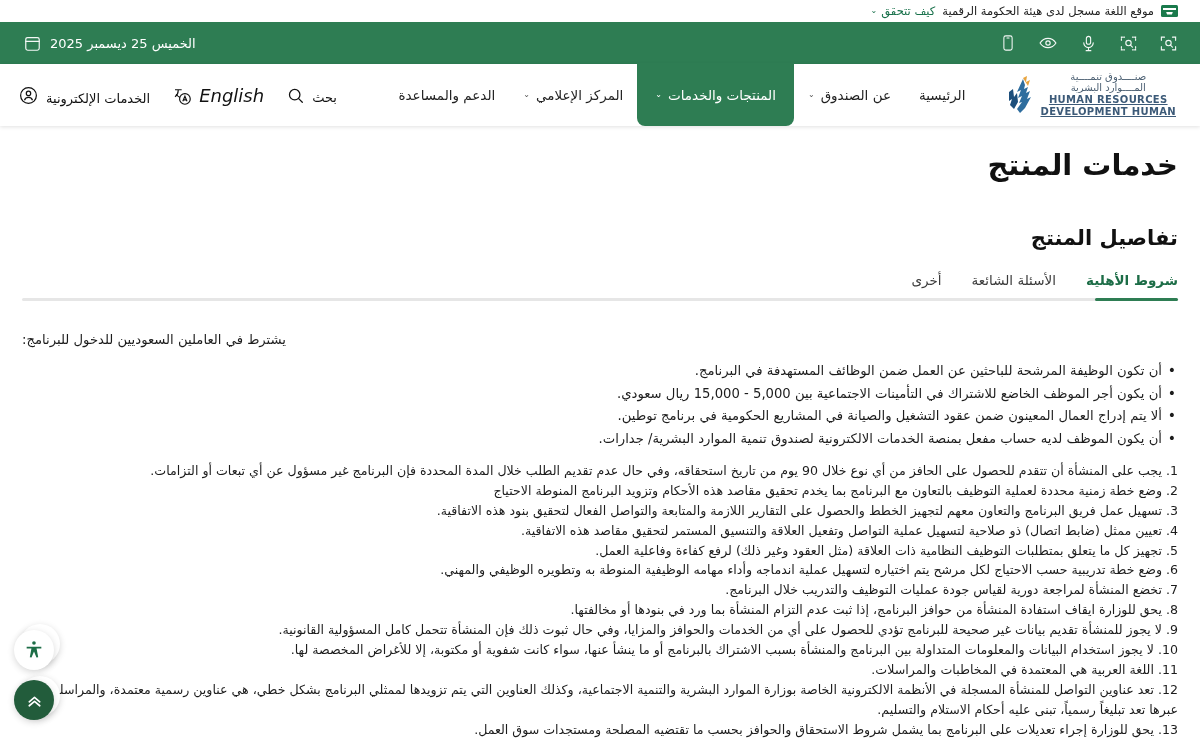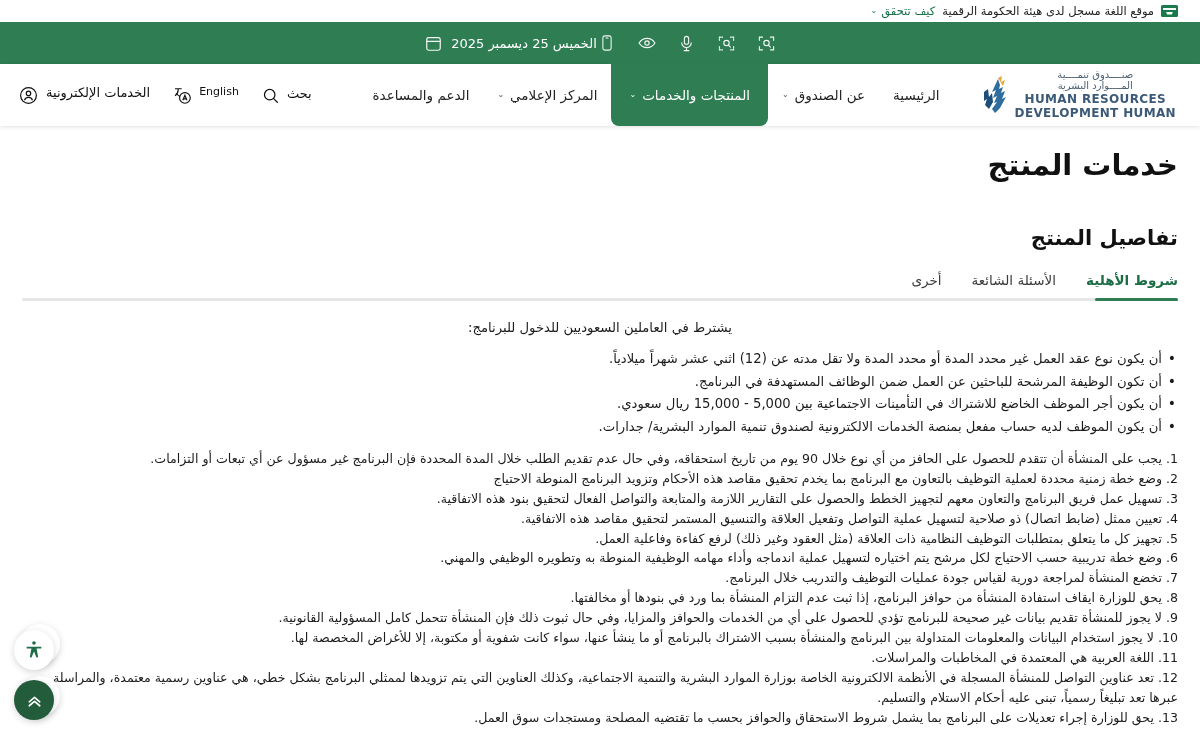--- a/index.html
+++ b/index.html
@@ -63,21 +63,21 @@
     cursor: pointer;
   }
   .gov-verify .chev { font-size: 8px; line-height: 1; }
 
   
   .util-bar {
     height: 42px;
     background: #2e7d53;
     display: flex;
     align-items: center;
-    justify-content: center;
+    justify-content: space-between;
     padding: 0 22px;
     color: #fff;
   }
   .util-right {
     display: flex;
     align-items: center;
     gap: 8px;
     font-size: 13px;
     color: #fff;
   }
@@ -116,26 +116,27 @@
     text-align: center;
     line-height: 1.08;
   }
   .brand-ar1, .brand-ar2 {
     font-size: 10px;
     color: #4b5f72;
     letter-spacing: .5px;
     white-space: nowrap;
   }
   .brand-en1, .brand-en2 {
-    font-size: 12px;
+    font-size: 10px;
     color: #3c5a78;
     letter-spacing: .35px;
     font-weight: bold;
     white-space: nowrap;
     margin-top: 1px;
+    text-decoration: underline;
   }
   .brand-mark { width: 30px; height: 40px; flex: none; }
 
   .nav-items {
     display: flex;
     align-items: stretch;
     gap: 0;
     margin-right: 24px;
   }
   .nav-item {
@@ -159,28 +160,28 @@
   .nav-item.active .chev { color: #ffffff; }
 
   .nav-tools {
     display: flex;
     align-items: center;
     gap: 22px;
     font-size: 13px;
   }
   .tool {
     display: flex;
-    align-items: flex-start;
+    align-items: flex-end;
     gap: 7px;
     cursor: pointer;
     color: #111;
     white-space: nowrap;
   }
   .tool svg { display: block; flex: none; }
-  .tool-label-en { font-size: 11px; }
+  .tool-label-en { font-size: 18px; font-style: italic; }
 
   
   .content {
     padding: 0 22px 0 22px;
   }
   .page-title {
     font-size: 29px;
     font-weight: bold;
     color: #111;
     text-align: right;
@@ -229,24 +230,24 @@
     position: absolute;
     right: 0;
     top: 0;
     height: 3px;
     width: 83px;
     background: #2e7d53;
     border-radius: 2px;
   }
 
   .intro {
-    text-align: center;
+    text-align: left;
     font-size: 13.2px;
     color: #1c1c1c;
-    margin-top: 17px;
+    margin-top: 29px;
     line-height: 1.55;
   }
 
   ul.bullets {
     list-style: none;
     margin-top: 10px;
     text-align: right;
   }
   ul.bullets li {
     font-size: 13.2px;
@@ -445,23 +446,23 @@
       </div>
     </div>
     <div class="tab-rule">
       <div class="active-seg"></div>
     </div>
   </div>
 
   <div class="intro">يشترط في العاملين السعوديين للدخول للبرنامج:</div>
 
   <ul class="bullets">
-    <li>أن يكون نوع عقد العمل غير محدد المدة أو محدد المدة ولا تقل مدته عن (12) اثني عشر شهراً ميلادياً.</li>
     <li>أن تكون الوظيفة المرشحة للباحثين عن العمل ضمن الوظائف المستهدفة في البرنامج.</li>
     <li>أن يكون أجر الموظف الخاضع للاشتراك في التأمينات الاجتماعية بين 5,000 - 15,000 ريال سعودي.</li>
+    <li>ألا يتم إدراج العمال المعينون ضمن عقود التشغيل والصيانة في المشاريع الحكومية في برنامج توطين.</li>
     <li>أن يكون الموظف لديه حساب مفعل بمنصة الخدمات الالكترونية لصندوق تنمية الموارد البشرية/ جدارات.</li>
   </ul>
 
   <ol class="numbered">
     <li>يجب على المنشأة أن تتقدم للحصول على الحافز من أي نوع خلال 90 يوم من تاريخ استحقاقه، وفي حال عدم تقديم الطلب خلال المدة المحددة فإن البرنامج غير مسؤول عن أي تبعات أو التزامات.</li>
     <li>وضع خطة زمنية محددة لعملية التوظيف بالتعاون مع البرنامج بما يخدم تحقيق مقاصد هذه الأحكام وتزويد البرنامج المنوطة الاحتياج</li>
     <li>تسهيل عمل فريق البرنامج والتعاون معهم لتجهيز الخطط والحصول على التقارير اللازمة والمتابعة والتواصل الفعال لتحقيق بنود هذه الاتفاقية.</li>
     <li>تعيين ممثل (ضابط اتصال) ذو صلاحية لتسهيل عملية التواصل وتفعيل العلاقة والتنسيق المستمر لتحقيق مقاصد هذه الاتفاقية.</li>
     <li>تجهيز كل ما يتعلق بمتطلبات التوظيف النظامية ذات العلاقة (مثل العقود وغير ذلك) لرفع كفاءة وفاعلية العمل.</li>
     <li>وضع خطة تدريبية حسب الاحتياج لكل مرشح يتم اختياره لتسهيل عملية اندماجه وأداء مهامه الوظيفية المنوطة به وتطويره الوظيفي والمهني.</li>

